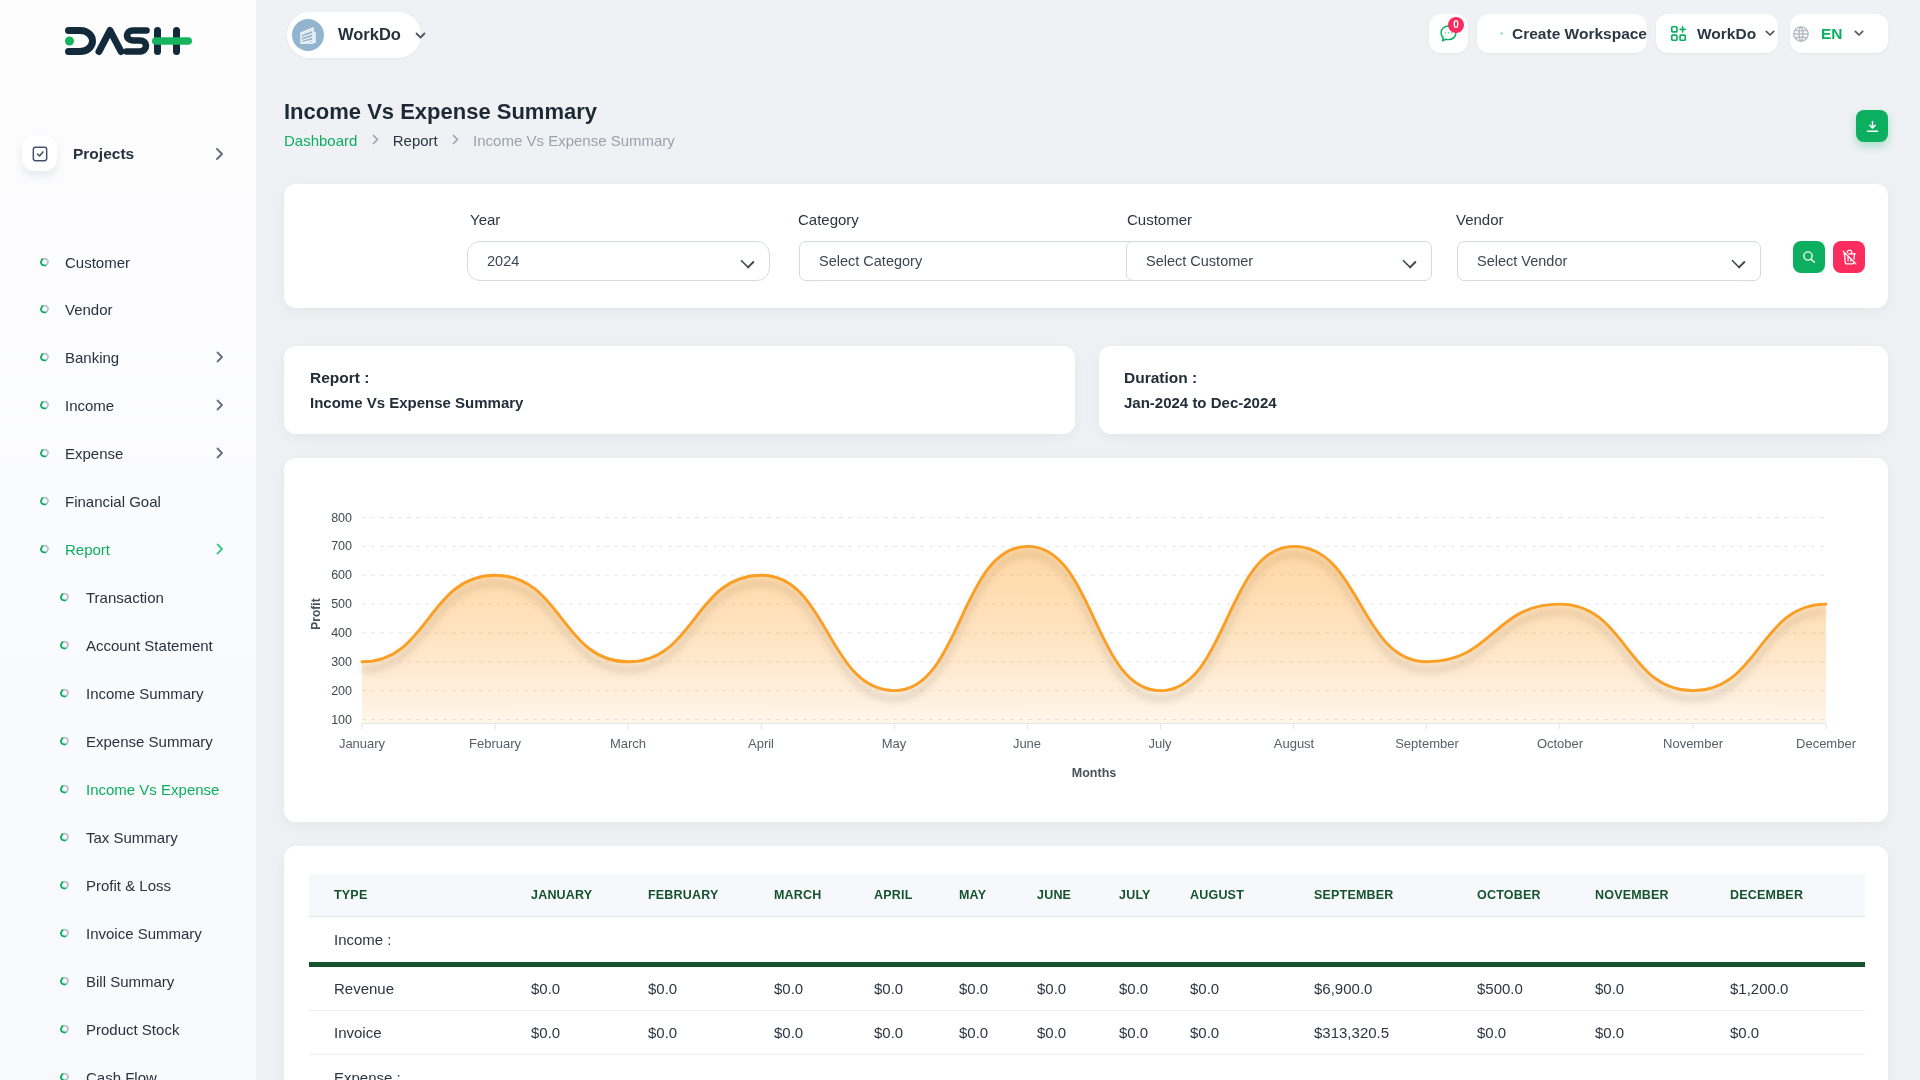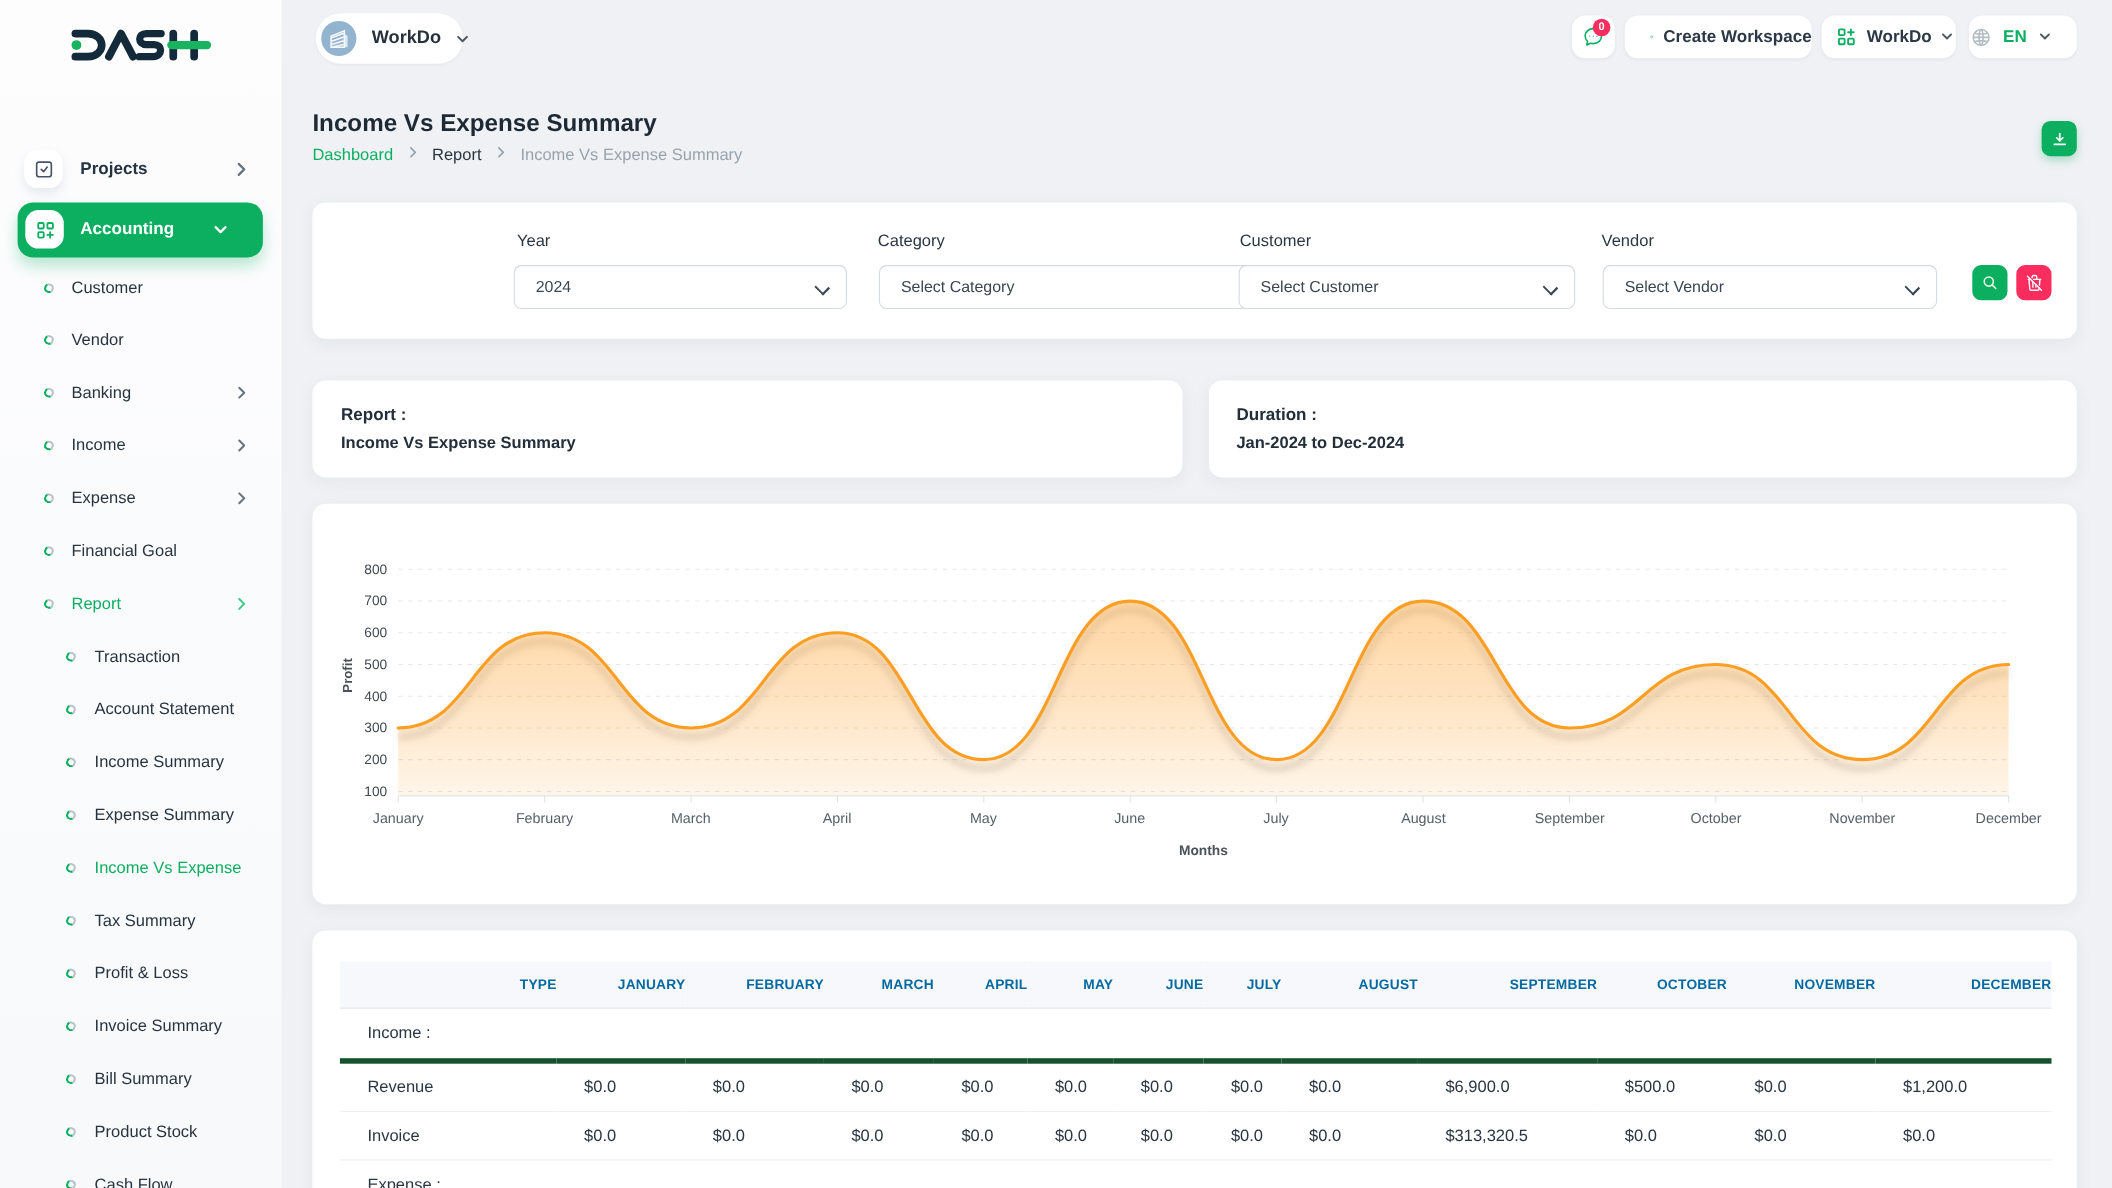--- a/index.html
+++ b/index.html
@@ -18,21 +18,21 @@
 .s-item { position:absolute; left:0; width:256px; height:24px; }
 .dot { position:absolute; width:9px; height:9px; border-radius:50%; border:2px solid #b9c3cc; border-bottom-color:#0CAF60; border-left-color:#0CAF60; top:50%; transform:translateY(-50%) rotate(20deg); }
 .s-text { position:absolute; top:50%; transform:translateY(-50%); font-size:15px; color:#273440; }
 .green { color:#0CAF60 !important; }
 
 .hbtn { position:absolute; top:14px; height:39px; background:#fff; border-radius:12px; box-shadow:0 1px 3px rgba(30,40,60,.05); display:flex; align-items:center; }
 
 .card { position:absolute; background:#fff; border-radius:12px; box-shadow:0 4px 14px rgba(140,150,165,.10); }
 .sel { position:absolute; height:40px; border:1px solid #d5dae0; border-radius:7px; background:#fff; font-size:14.5px; color:#3a4652; line-height:38px; padding-left:19px; }
 .sel::after { content:""; position:absolute; right:16px; top:16px; width:9px; height:9px; border-right:2px solid #3c4854; border-bottom:2px solid #3c4854; transform:rotate(45deg) scale(1,.82); transform-origin:center; margin-top:-2px; }
-.th { font-size:12.5px; font-weight:700; color:#0369a1; text-align:right; padding-left:25px; letter-spacing:.2px; }
+.th { font-size:12.5px; font-weight:700; color:#14532d; text-align:left; padding-left:25px; letter-spacing:.2px; }
 .td { font-size:15px; color:#2a3642; text-align:left; padding-left:25px; }
 </style>
 </head>
 <body>
 <div id="sidebar">
 
   <svg class="abs" style="left:64px;top:24px" width="128" height="34" viewBox="0 0 128 34">
     <g fill="none" stroke="#132a3a" stroke-width="7" stroke-linecap="round" stroke-linejoin="round">
       <path d="M4.5 6.5 H16 C24 6.5 28.5 12 28.5 17 C28.5 22 24 27.5 16 27.5 H4.5"></path>
       <path d="M35 27.5 L46 6.5 L57 27.5" stroke-width="7"></path>
@@ -51,34 +51,20 @@
           <rect x="4" y="4" width="16" height="16" rx="2.5"></rect>
           <path d="M9 12 L11.5 14.5 L15.5 9.5"></path>
         </svg>
     </div>
     <span class="m-label">Projects</span>
     <svg class="chev" width="9" height="14" viewBox="0 0 9 14" fill="none" stroke="#66727e" stroke-width="2" stroke-linecap="round" stroke-linejoin="round">
         <path d="M2 2 L7 7 L2 12"></path>
       </svg>
   </div>
 
-  <div class="pill">
-    <div class="iconbox">
-      <svg width="20" height="20" viewBox="0 0 24 24" fill="none" stroke="#0CAF60" stroke-width="2" stroke-linecap="round" stroke-linejoin="round">
-          <rect x="4.5" y="4.5" width="6" height="6" rx="1.2"></rect>
-          <rect x="14.5" y="4.5" width="6" height="6" rx="1.2"></rect>
-          <rect x="4.5" y="14.5" width="6" height="6" rx="1.2"></rect>
-          <path d="M17.5 14.5 V20.5 M14.5 17.5 H20.5"></path>
-        </svg>
-    </div>
-    <span class="m-label">Accounting</span>
-    <svg class="chev" width="13" height="9" viewBox="0 0 13 9" fill="none" stroke="#ffffff" stroke-width="2" stroke-linecap="round" stroke-linejoin="round">
-        <path d="M2 2 L6.5 6.5 L11 2"></path>
-      </svg>
-  </div>
 
   <div class="s-item" style="top:250px">
       <span class="dot" style="left:39.5px"></span>
       <span class="s-text" style="left:65px">Customer</span>
     </div>
   <div class="s-item" style="top:297px">
       <span class="dot" style="left:39.5px"></span>
       <span class="s-text" style="left:65px">Vendor</span>
     </div>
   <div class="s-item" style="top:345px">
@@ -238,21 +224,21 @@
         <path d="M12 4 V14 M7.5 10 L12 14.5 L16.5 10 M4 19.5 H20"></path>
       </svg>
   </div>
 </div>
 <div id="filtercard">
   <div class="card" style="left:284px;top:184px;width:1604px;height:124px;"></div>
   <div class="abs" style="left:470px;top:211px;font-size:15px;color:#2a3642;">Year</div>
   <div class="abs" style="left:798px;top:211px;font-size:15px;color:#2a3642;">Category</div>
   <div class="abs" style="left:1127px;top:211px;font-size:15px;color:#2a3642;">Customer</div>
   <div class="abs" style="left:1456px;top:211px;font-size:15px;color:#2a3642;">Vendor</div>
-  <div class="sel abs" style="left:467px;top:241px;width:303px;">2024</div>
+  <div class="sel abs" style="left:467px;top:241px;width:303px;border-radius:13px;">2024</div>
   <div class="sel abs" style="left:799px;top:241px;width:360px;">Select Category</div>
   <div class="sel abs" style="left:1126px;top:241px;width:306px;">Select Customer</div>
   <div class="sel abs" style="left:1457px;top:241px;width:304px;">Select Vendor</div>
   <div class="abs" style="left:1793px;top:241px;width:32px;height:32px;background:#0CAF60;border-radius:8px;display:flex;align-items:center;justify-content:center;">
     <svg width="16" height="16" viewBox="0 0 24 24" fill="none" stroke="#f2fbe9" stroke-width="2.1" stroke-linecap="round">
         <circle cx="10.5" cy="10.5" r="6.2"></circle>
         <path d="M15.2 15.2 L20 20"></path>
       </svg>
   </div>
   <div class="abs" style="left:1833px;top:241px;width:32px;height:32px;background:#fb2d5f;border-radius:8px;display:flex;align-items:center;justify-content:center;">

